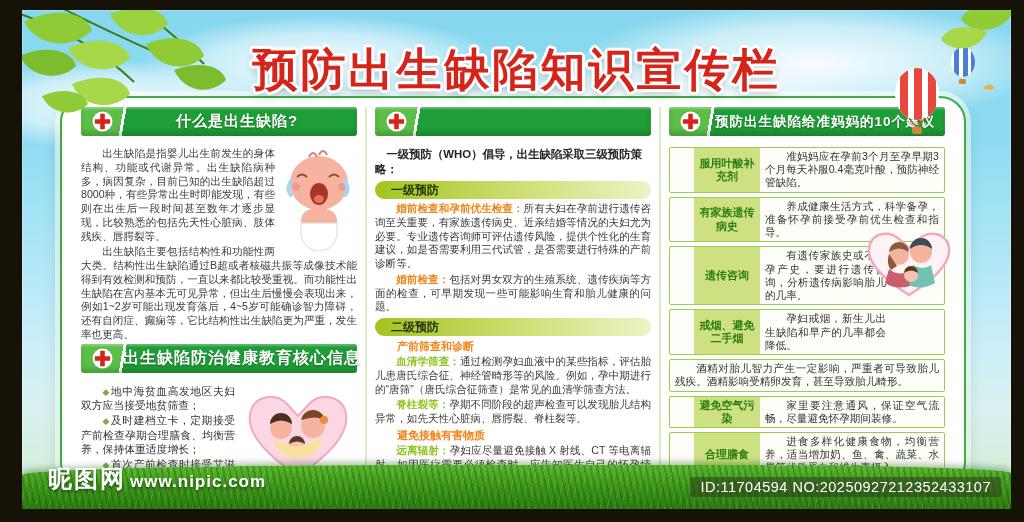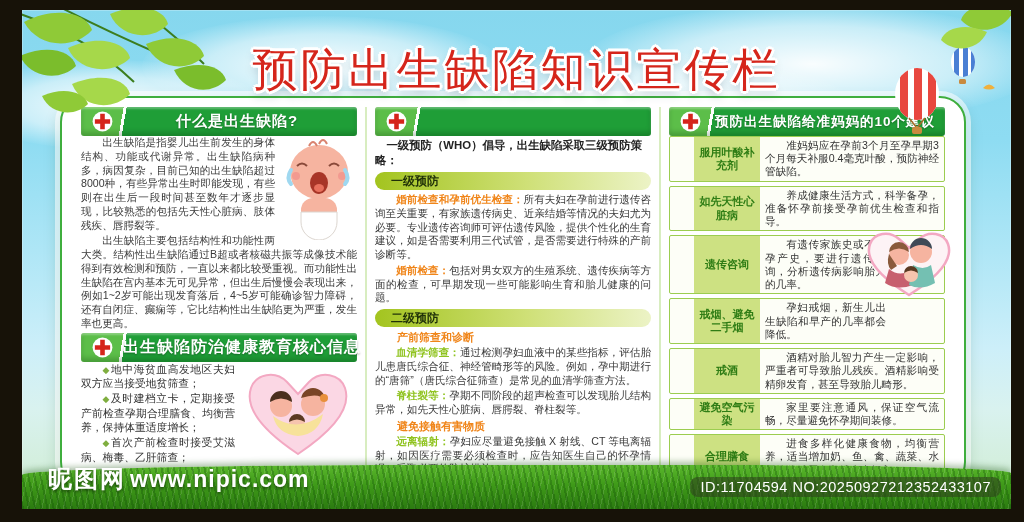--- a/index.html
+++ b/index.html
@@ -16,21 +16,21 @@
   }
   .cloud{position:absolute;border-radius:50%;
     background:radial-gradient(ellipse at center,rgba(255,255,255,.95) 0%,rgba(255,255,255,.55) 45%,rgba(255,255,255,0) 72%);}
   .c1{left:560px;top:-6px;width:460px;height:120px;}
   .c2{left:120px;top:6px;width:360px;height:100px;}
   .c3{left:330px;top:40px;width:500px;height:110px;}
   .c4{left:-60px;top:50px;width:300px;height:90px;}
 
   .title{
     position:absolute;top:30px;left:0;right:0;text-align:center;
-    font-size:45px;font-weight:400;color:#d5251b;letter-spacing:3px;
+    font-size:45px;font-weight:700;color:#d5251b;letter-spacing:3px;
     text-shadow:
       -3px 0 0 #fff,3px 0 0 #fff,0 -3px 0 #fff,0 3px 0 #fff,
       -2px -2px 0 #fff,2px -2px 0 #fff,-2px 2px 0 #fff,2px 2px 0 #fff,
       0 6px 8px rgba(30,60,80,.35);
     z-index:4;
   }
 
   .leaves{position:absolute;z-index:5;}
   .leaves-left{left:-8px;top:-6px;}
   .leaves-right{right:-6px;top:-8px;transform:scaleX(-1);}
@@ -43,21 +43,21 @@
     z-index:2;
   }
   .cols{position:absolute;left:11px;right:11px;top:9px;bottom:9px;display:flex;}
   .col{flex:1 1 0;padding:0 8px;overflow:hidden;position:relative;}
   .col + .col{border-left:2px solid #d8edc0;}
 
   .sec-head{
     height:29px;border-radius:3px;display:flex;align-items:center;
     background:linear-gradient(100deg,#5cbe49 0px,#5cbe49 42px,#ffffff 42px,#ffffff 45px,#1f9e37 45px);
     box-shadow:inset 0 -4px 5px rgba(0,40,0,.22),inset 0 2px 2px rgba(255,255,255,.3);
-    margin-bottom:0;flex:none;
+    margin-bottom:11px;flex:none;
   }
   .cross-badge{width:42px;display:flex;justify-content:center;flex:none;}
   .sec-title{flex:1;text-align:center;color:#fff;font-weight:bold;font-size:15px;
     letter-spacing:1px;text-shadow:0 1px 2px rgba(0,0,0,.35);padding-right:6px;white-space:nowrap;}
 
   .para,.blk{font-size:10.6px;line-height:1.3;color:#3a3a3a;text-indent:2em;
     margin:0 0 2px;text-align:justify;}
   .lead-o{color:#f08519;font-weight:bold;}
   .lead-g{color:#8fc31f;font-weight:bold;}
   .subt{color:#f08519;font-weight:bold;font-size:11px;text-indent:2em;margin:1px 0;}
@@ -85,23 +85,23 @@
     background:
       repeating-linear-gradient(78deg,rgba(12,70,5,.28) 0 2px,rgba(12,70,5,0) 2px 6px),
       repeating-linear-gradient(102deg,rgba(255,255,255,.12) 0 1px,rgba(255,255,255,0) 1px 7px),
       linear-gradient(180deg,#5ab72c 0%,#3f9a19 45%,#2b7a10 100%);
     border-radius:40% 30% 0 0 / 10px 8px 0 0;
     box-shadow:0 -3px 6px rgba(20,80,10,.35);
   }
   .wm{position:absolute;left:26px;bottom:14px;z-index:7;color:#fff;font-weight:900;
     display:flex;align-items:baseline;gap:4px;text-shadow:0 2px 3px rgba(0,0,0,.45);}
   .wm-name{font-size:24px;letter-spacing:2px;}
-  .wm-url{font-size:23px;letter-spacing:1px;}
+  .wm-url{font-size:17px;letter-spacing:1px;}
   .idbox{position:absolute;right:10px;bottom:12px;z-index:7;color:#fff;font-size:14.5px;
-    background:rgba(45,60,30,.55);padding:2px 10px;border-radius:8px;letter-spacing:.5px;}
+    background:rgba(45,60,30,.55);padding:2px 10px;border-radius:2px;letter-spacing:.5px;}
 </style>
 </head>
 <body>
 
 <div class="poster">
 
   <div class="cloud c1"></div>
   <div class="cloud c2"></div>
   <div class="cloud c3"></div>
   <div class="cloud c4"></div>
@@ -261,33 +261,32 @@
           <path d="M52 40 q10 6 18 0 l4 18 q-14 8 -26 2Z" fill="#74c0b2"></path>
           <circle cx="50" cy="50" r="7" fill="#f6c4ae"></circle>
             <path d="M43 48 a7 7 0 0 1 14 0 q-7 -5 -14 0" fill="#5b3a22"></path>
         </svg>
 
         <div class="advice-row">
           <div class="advice-label">服用叶酸补充剂</div>
           <div class="advice-text">准妈妈应在孕前3个月至孕早期3个月每天补服0.4毫克叶酸，预防神经管缺陷。</div>
         </div>
         <div class="advice-row">
-          <div class="advice-label">如先天性心脏病</div>
+          <div class="advice-label">有家族遗传病史</div>
           <div class="advice-text">养成健康生活方式，科学备孕，准备怀孕前接受孕前优生检查和指导。</div>
         </div>
         <div class="advice-row">
           <div class="advice-label">遗传咨询</div>
           <div class="advice-text pad-r">有遗传家族史或不良孕产史，要进行遗传咨询，分析遗传病影响胎儿的几率。</div>
         </div>
         <div class="advice-row">
           <div class="advice-label">戒烟、避免二手烟</div>
           <div class="advice-text pad-r">孕妇戒烟，新生儿出生缺陷和早产的几率都会降低。</div>
         </div>
         <div class="advice-row">
-          <div class="advice-label">戒酒</div>
           <div class="advice-text">酒精对胎儿智力产生一定影响，严重者可导致胎儿残疾。酒精影响受精卵发育，甚至导致胎儿畸形。</div>
         </div>
         <div class="advice-row">
           <div class="advice-label">避免空气污染</div>
           <div class="advice-text">家里要注意通风，保证空气流畅，尽量避免怀孕期间装修。</div>
         </div>
         <div class="advice-row">
           <div class="advice-label">合理膳食</div>
           <div class="advice-text">进食多样化健康食物，均衡营养，适当增加奶、鱼、禽、蔬菜、水果等优质蛋白和维生素摄入。</div>
         </div>

